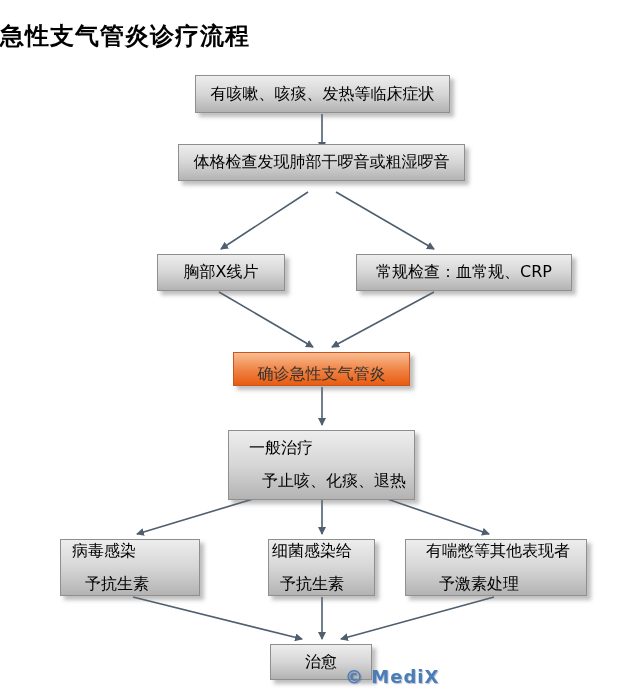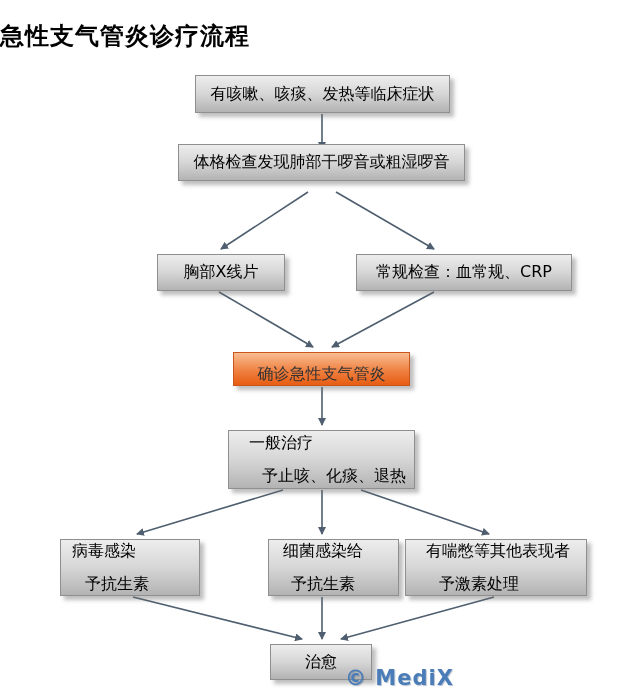--- a/index.html
+++ b/index.html
@@ -62,21 +62,21 @@
   .arrow {
     stroke: var(--arrow, #4f5f6f);
     stroke-width: 1.6;
     fill: none;
     marker-end: url(#ah);
   }
   .watermark {
     position: absolute;
     left: 345px;
     top: 666px;
-    font-size: 21px;
+    font-size: 18px;
     font-weight: bold;
     color: var(--watermark, #4a7cb8);
     text-shadow: 1px 1px 1px rgba(40,70,110,0.35);
     letter-spacing: 1px;
   }
 </style>
 </head>
 <body>
 
 <div class="canvas">
@@ -116,31 +116,31 @@
   </div>
 
   <div class="node" style="left:330px; top:254px; width:216px; height:37px;margin-left:26px;">
     <span>常规检查：血常规、CRP</span>
   </div>
 
   <div class="node accent" style="left:233px; top:352px; width:177px; height:34px;align-items:flex-end;">
     <span>确诊急性支气管炎</span>
   </div>
 
-  <div class="node multi" style="left:228px; top:430px; width:187px; height:59px;">
+  <div class="node multi" style="left:228px; top:430px; width:187px; height:70px;">
     <div class="l1">一般治疗</div>
     <div class="l2">予止咳、化痰、退热</div>
   </div>
 
   <div class="node multi" style="left:60px; top:539px; width:140px; height:57px;padding-left:11px;">
     <div class="l1">病毒感染</div>
     <div class="l2">予抗生素</div>
   </div>
 
-  <div class="node multi" style="left:268px; top:539px; width:131px; height:57px; padding-left:14px;">
+  <div class="node multi" style="left:268px; top:539px; width:107px; height:57px; padding-left:3px;">
     <div class="l1">细菌感染给</div>
     <div class="l2" style="margin-left:8px;">予抗生素</div>
   </div>
 
   <div class="node multi" style="left:405px; top:539px; width:182px; height:57px;">
     <div class="l1">有喘憋等其他表现者</div>
     <div class="l2">予激素处理</div>
   </div>
 
   <div class="node" style="left:270px; top:644px; width:102px; height:36px;">

